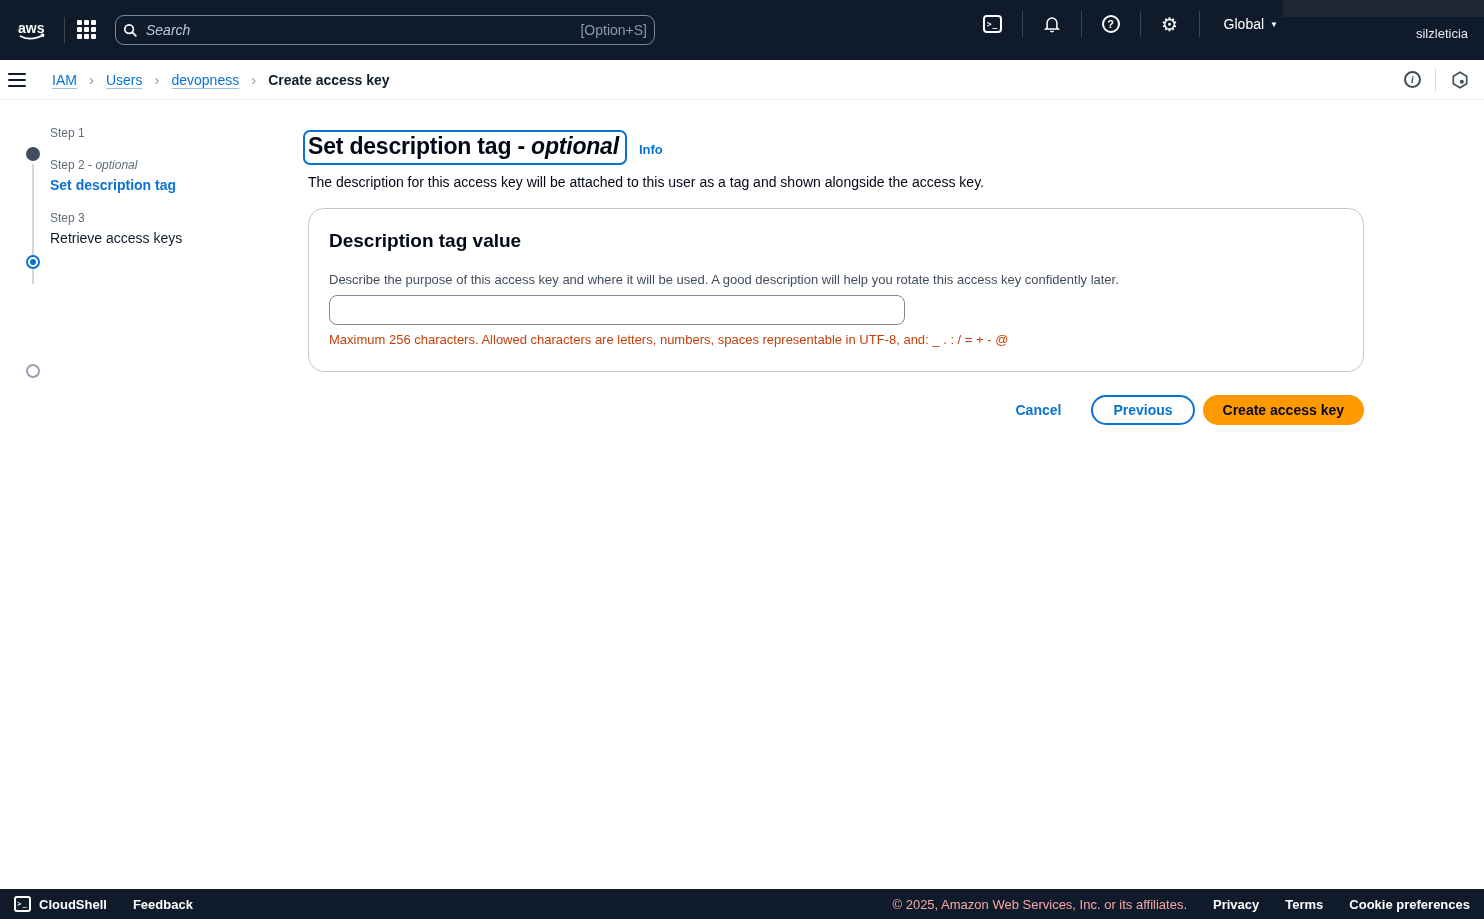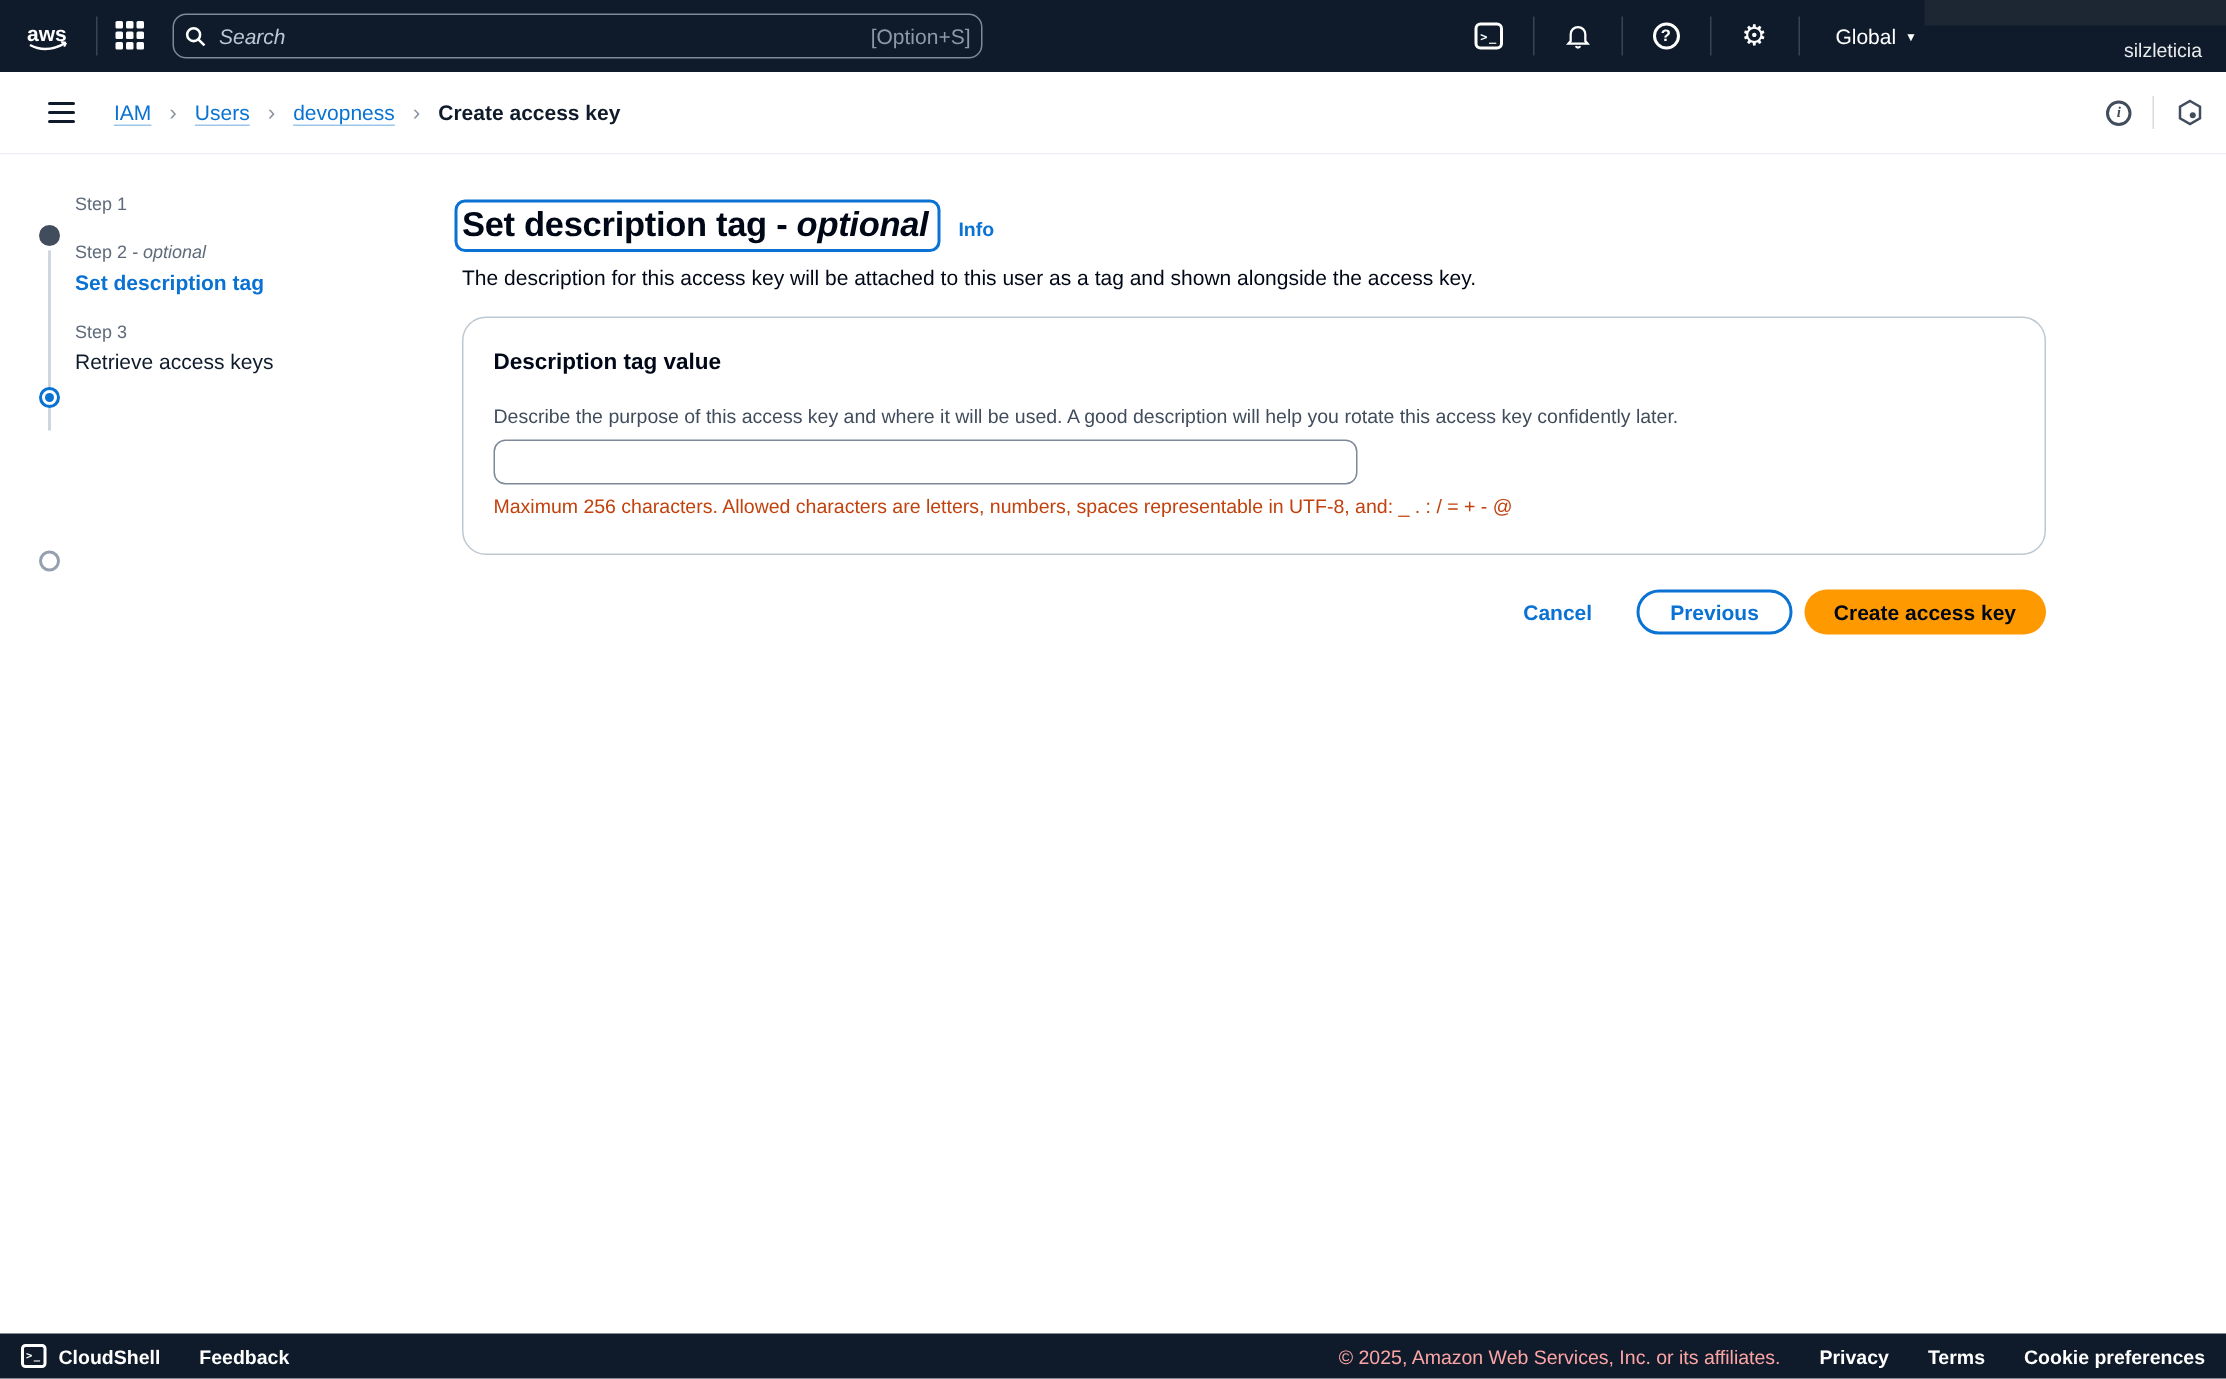--- a/index.html
+++ b/index.html
@@ -1,20 +1,20 @@
 <!DOCTYPE html>
 <html><head>
 <meta charset="utf-8">
 <style>
   * { margin:0; padding:0; box-sizing:border-box; }
   html,body { width:1484px; height:919px; overflow:hidden; background:#fff;
     font-family:"Liberation Sans", sans-serif; color:#000716; }
 
   
-  .header { position:relative; height:48px; background:#0f1b2a; display:flex; align-items:center; }
+  .header { position:relative; height:60px; background:#0f1b2a; display:flex; align-items:center; }
   .corner-patch { position:absolute; right:0; top:0; width:201px; height:17px; background:#1d2734; }
   .logo { margin-left:16px; display:flex; align-items:center; cursor:pointer; }
   .hdr-divider { width:1px; height:26px; background:#3b4552; margin:0 12px; }
   .apps-grid { width:20px; height:20px; display:grid; grid-template-columns:repeat(3,5px);
     grid-template-rows:repeat(3,5px); gap:2px; cursor:pointer; }
   .apps-grid span { background:#fff; border-radius:1px; }
   .search-pill { margin-left:18px; width:540px; height:30px; border:1px solid #7d8998; border-radius:9px;
     display:flex; align-items:center; padding:0 7px; background:#0f1b2a; }
   .search-pill input { flex:1; background:transparent; border:none; outline:none; color:#e9ebed;
     font-size:14px; margin-left:8px; font-family:"Liberation Sans",sans-serif; }
@@ -26,22 +26,22 @@
     font-size:11px; font-weight:bold; display:flex; align-items:center; justify-content:center; }
   .terminal-icon { width:19px; height:18px; border:2px solid #fff; border-radius:4px; color:#fff;
     font-size:8px; font-weight:bold; display:flex; align-items:center; justify-content:center;
     letter-spacing:1px; font-family:"DejaVu Sans Mono",monospace; }
   .gear-glyph { color:#fff; font-size:19px; line-height:1; }
   .region { display:flex; align-items:center; color:#fff; font-size:14px; gap:6px; margin-left:12px; cursor:pointer; }
   .caret { font-size:8px; color:#fff; }
   .username { position:absolute; right:16px; top:26px; color:#e9ebed; font-size:13px; cursor:pointer; }
 
   
-  .crumb-bar { height:55px; background:#fff; border-bottom:1px solid #eaedf1; display:flex;
-    align-items:center; padding:0 32px; position:relative;text-align:center; }
+  .crumb-bar { height:40px; background:#fff; border-bottom:1px solid #eaedf1; display:flex;
+    align-items:center; padding:0 8px; position:relative;text-align:center; }
   .hamburger { width:18px; height:14px; display:flex; flex-direction:column; justify-content:space-between; cursor:pointer; }
   .hamburger span { height:2px; background:#0f1b2a; border-radius:1px; }
   .crumbs { display:flex; align-items:center; margin-left:26px; font-size:14px; gap:12px; }
   .crumb-link { color:#0972d3; text-decoration:underline; text-underline-offset:3px;
     text-decoration-color:#9cc5ea; cursor:pointer; }
   .crumb-sep { color:#8c95a3; font-size:15px; }
   .crumb-current { color:#0f1b2a; font-weight:bold; }
   .crumb-right { position:absolute; right:14px; display:flex; align-items:center; gap:14px; }
   .dark-circle-icon { width:17px; height:17px; border:2px solid #414d5c; border-radius:50%; color:#414d5c;
     font-size:10px; font-weight:bold; display:flex; align-items:center; justify-content:center;
@@ -72,21 +72,21 @@
   .main { position:absolute; left:308px; top:30px; width:1056px; }
   .h1-row { display:flex; align-items:baseline; }
   .h1-box { border:2px solid #0972d3; border-radius:7px; padding:1px 6px 3px 3px; margin-left:-5px; }
   h1 { font-size:23px; font-weight:bold; color:#000716; letter-spacing:-0.2px; white-space:nowrap; }
   h1 .opt { font-style:italic; }
   .info-link { color:#0972d3; font-weight:bold; font-size:13px; margin-left:12px; cursor:pointer; }
   .page-desc { font-size:14px; color:#000716; margin-top:9px; }
 
   .card { margin-top:18px; border:1px solid #bec8d1; border-radius:16px; background:#fff;
     padding:21px 20px 24px 20px; }
-  .field-label { font-size:15px; font-weight:bold; color:#000716; }
+  .field-label { font-size:19px; font-weight:bold; color:#000716; }
   .field-hint { font-size:13px; color:#414d5c; margin-top:20px; }
   .field-input { margin-top:8px; width:576px; height:30px; border:1px solid #7d8998; border-radius:8px;
     padding:0 10px; font-size:14px; color:#000716; outline:none; background:#fff;
     font-family:"Liberation Sans",sans-serif; display:block; }
   .field-constraint { font-size:13px; color:#c2410c; margin-top:7px; }
 
   .actions { margin-top:23px; display:flex; align-items:center; justify-content:flex-end; }
   .link-btn { color:#0972d3; font-weight:bold; font-size:14px; cursor:pointer; margin-right:30px; }
   .btn { height:30px; border-radius:16px; font-size:14px; font-weight:bold; cursor:pointer;
     display:inline-flex; align-items:center; font-family:"Liberation Sans",sans-serif; }

